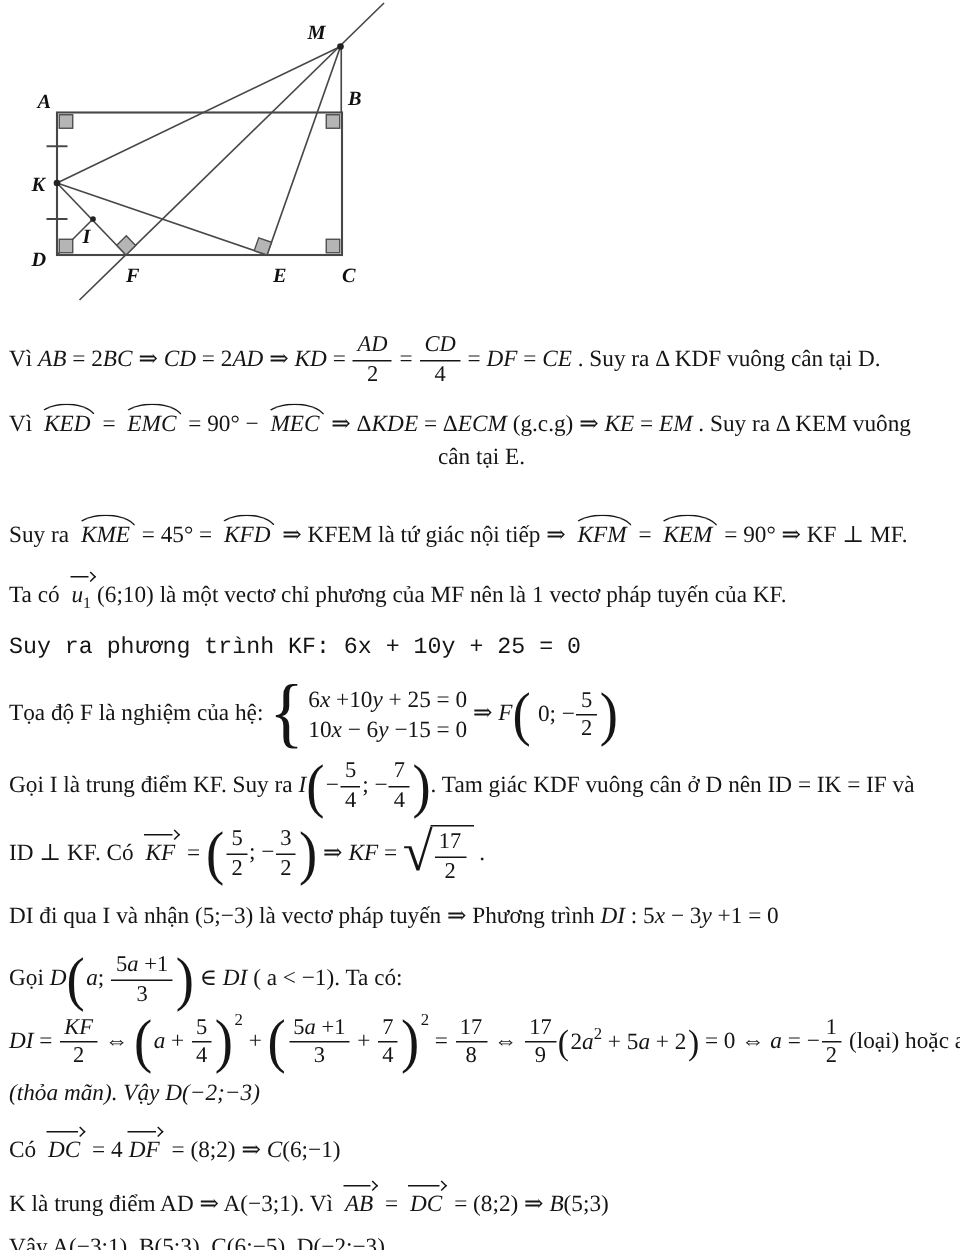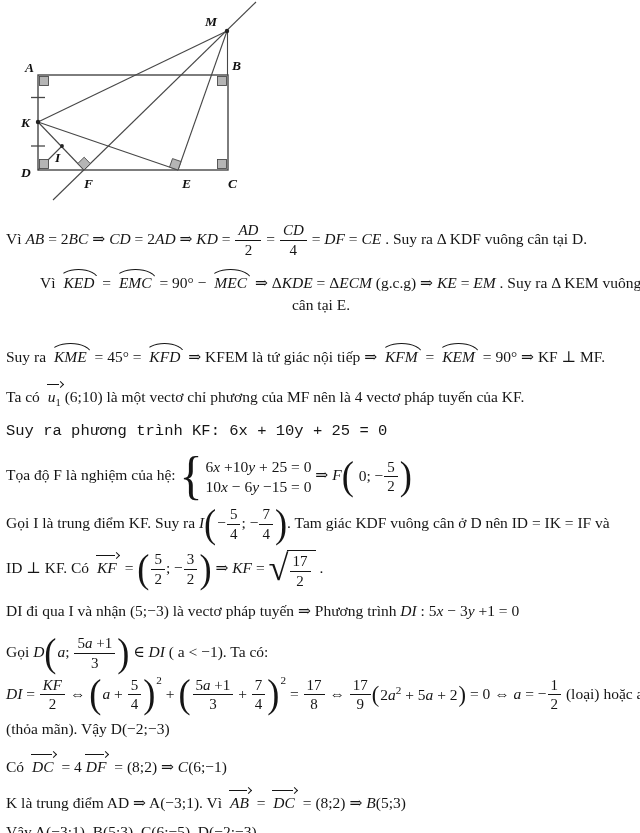--- a/index.html
+++ b/index.html
@@ -1,32 +1,32 @@
 <!DOCTYPE html>
 <html><head>
 <meta charset="utf-8">
 <style>
   html,body{margin:0;padding:0;background:#ffffff;}
   body{width:640px;font-family:"Liberation Serif","DejaVu Serif",serif;color:#151515;}
   #figure-wrap{width:640px;height:212px;position:relative;}
   #solution{padding:10px 4px 6px 6px;font-size:15.5px;line-height:1.25;}
   .mline{white-space:pre;margin:0 0 11px 0;overflow:visible;}
   .mline:nth-of-type(1){margin-bottom:10px;}
-  .mline:nth-of-type(2){margin-bottom:3px;margin-left:34px;}
+  .mline:nth-of-type(2){margin-bottom:3px;}
   .mline:nth-of-type(3){margin-bottom:13px;text-align:center;}
   .mline:nth-of-type(4){margin-bottom:15px;margin-top:29px;}
   .mline:nth-of-type(5){margin-bottom:13px;}
   .mline:nth-of-type(6){margin-bottom:15px;font-family:Liberation Mono, monospace;}
   .mline:nth-of-type(7){margin-bottom:9px;}
   .mline:nth-of-type(8){margin-bottom:7px;}
   .mline:nth-of-type(9){margin-bottom:11px;}
   .mline:nth-of-type(10){margin-bottom:15px;}
   .mline:nth-of-type(11){margin-bottom:5px;}
   .mline:nth-of-type(12){margin-bottom:6px;}
-  .mline:nth-of-type(13){margin-bottom:13px;}
+  .mline:nth-of-type(13){margin-bottom:13px;font-style:italic;}
   .mline:nth-of-type(14){margin-bottom:12px;}
   .mline:nth-of-type(15){margin-bottom:10px;}
   .m i{font-style:italic;}
   
   .frac{display:inline-block;vertical-align:middle;text-align:center;line-height:1.12;font-size:0.97em;padding:0 1px;}
   .frac .num{display:block;border-bottom:1.2px solid #151515;padding:0 3px 1px;}
   .frac .den{display:block;padding-top:1px;}
   
   .hat{display:inline-block;position:relative;margin:0 2px;padding:4px 2px 0;}
   .hat::before{content:"";position:absolute;top:0;left:-2px;right:-2px;height:8px;
@@ -105,21 +105,21 @@
       <text x="228" y="188">C</text>
     </g>
   </svg>
 </div>
 
 <div id="solution">
     <div class="mline"><span class="txt">Vì </span><span class="m"><i>AB</i><span> = 2</span><i>BC</i><span> ⇒ </span><i>CD</i><span> = 2</span><i>AD</i><span> ⇒ </span><i>KD</i><span> = </span></span><span class="frac"><span class="num"><span class="m"><i>AD</i></span></span><span class="den"><span class="m"><span>2</span></span></span></span><span class="m"><span> = </span></span><span class="frac"><span class="num"><span class="m"><i>CD</i></span></span><span class="den"><span class="m"><span>4</span></span></span></span><span class="m"><span> = </span><i>DF</i><span> = </span><i>CE</i></span><span class="txt"> . Suy ra Δ KDF vuông cân tại D.</span></div>
     <div class="mline"><span class="txt">Vì </span><span class="hat"><span class="m"><i>KED</i></span></span><span class="m"><span> = </span></span><span class="hat"><span class="m"><i>EMC</i></span></span><span class="m"><span> = 90° − </span></span><span class="hat"><span class="m"><i>MEC</i></span></span><span class="m"><span> ⇒ Δ</span><i>KDE</i><span> = Δ</span><i>ECM</i><span> </span></span><span class="txt">(g.c.g)</span><span class="m"><span> ⇒ </span><i>KE</i><span> = </span><i>EM</i></span><span class="txt"> . Suy ra Δ KEM vuông</span></div>
     <div class="mline"><span class="txt">cân tại E.</span></div>
     <div class="mline"><span class="txt">Suy ra </span><span class="hat"><span class="m"><i>KME</i></span></span><span class="m"><span> = 45° = </span></span><span class="hat"><span class="m"><i>KFD</i></span></span><span class="txt"> ⇒ KFEM là tứ giác nội tiếp ⇒ </span><span class="hat"><span class="m"><i>KFM</i></span></span><span class="m"><span> = </span></span><span class="hat"><span class="m"><i>KEM</i></span></span><span class="m"><span> = 90°</span></span><span class="txt"> ⇒ KF ⊥ MF.</span></div>
-    <div class="mline"><span class="txt">Ta có </span><span class="vec"><span class="m"><i>u</i></span><sub>1</sub></span><span class="m"><span>(6;10)</span></span><span class="txt"> là một vectơ chỉ phương của MF nên là 4 vectơ pháp tuyến của KF.</span></div>
+    <div class="mline"><span class="txt">Ta có </span><span class="vec"><span class="m"><i>u</i></span><sub>1</sub></span><span class="m"><span>(6;10)</span></span><span class="txt"> là một vectơ chỉ phương của MF nên là 1 vectơ pháp tuyến của KF.</span></div>
     <div class="mline"><span class="txt">Suy ra phương trình KF: 6x + 10y + 25 = 0</span></div>
     <div class="mline"><span class="txt">Tọa độ F là nghiệm của hệ: </span><span class="cases"><span class="brace">{</span><span class="rows"><span class="row"><span class="m"><span>6</span><i>x</i><span> +10</span><i>y</i><span> + 25 = 0</span></span></span><span class="row"><span class="m"><span>10</span><i>x</i><span> − 6</span><i>y</i><span> −15 = 0</span></span></span></span></span><span class="m"><span> ⇒ </span><i>F</i></span><span class="bigp"><span class="bp">(</span><span class="pc"><span class="m"><span> 0; −</span></span><span class="frac"><span class="num"><span class="m"><span>5</span></span></span><span class="den"><span class="m"><span>2</span></span></span></span></span><span class="bp">)</span></span></div>
     <div class="mline"><span class="txt">Gọi I là trung điểm KF. Suy ra </span><span class="m"><i>I</i></span><span class="bigp"><span class="bp">(</span><span class="pc"><span class="m"><span>−</span></span><span class="frac"><span class="num"><span class="m"><span>5</span></span></span><span class="den"><span class="m"><span>4</span></span></span></span><span class="m"><span>; −</span></span><span class="frac"><span class="num"><span class="m"><span>7</span></span></span><span class="den"><span class="m"><span>4</span></span></span></span></span><span class="bp">)</span></span><span class="txt">. Tam giác KDF vuông cân ở D nên ID = IK = IF và</span></div>
     <div class="mline"><span class="txt">ID ⊥ KF. Có </span><span class="vec"><span class="m"><i>KF</i></span></span><span class="m"><span> = </span></span><span class="bigp"><span class="bp">(</span><span class="pc"><span class="frac"><span class="num"><span class="m"><span>5</span></span></span><span class="den"><span class="m"><span>2</span></span></span></span><span class="m"><span>; −</span></span><span class="frac"><span class="num"><span class="m"><span>3</span></span></span><span class="den"><span class="m"><span>2</span></span></span></span></span><span class="bp">)</span></span><span class="m"><span> ⇒ </span><i>KF</i><span> = </span></span><span class="sqrt"><span class="rad">√</span><span class="radicand"><span class="frac"><span class="num"><span class="m"><span>17</span></span></span><span class="den"><span class="m"><span>2</span></span></span></span></span></span><span class="txt"> .</span></div>
     <div class="mline"><span class="txt">DI đi qua I và nhận (5;−3) là vectơ pháp tuyến ⇒ Phương trình </span><span class="m"><i>DI</i><span> : 5</span><i>x</i><span> − 3</span><i>y</i><span> +1 = 0</span></span></div>
     <div class="mline"><span class="txt">Gọi </span><span class="m"><i>D</i></span><span class="bigp"><span class="bp">(</span><span class="pc"><span class="m"><i>a</i><span>; </span></span><span class="frac"><span class="num"><span class="m"><span>5</span><i>a</i><span> +1</span></span></span><span class="den"><span class="m"><span>3</span></span></span></span></span><span class="bp">)</span></span><span class="m"><span> ∈ </span><i>DI</i></span><span class="txt"> ( a &lt; −1). Ta có:</span></div>
     <div class="mline"><span class="m"><i>DI</i><span> = </span></span><span class="frac"><span class="num"><span class="m"><i>KF</i></span></span><span class="den"><span class="m"><span>2</span></span></span></span><span class="m"><span> ⇔ </span></span><span class="bigp"><span class="bp">(</span><span class="pc"><span class="m"><i>a</i><span> + </span></span><span class="frac"><span class="num"><span class="m"><span>5</span></span></span><span class="den"><span class="m"><span>4</span></span></span></span></span><span class="bp">)</span><span class="psup">2</span></span><span class="m"><span> + </span></span><span class="bigp"><span class="bp">(</span><span class="pc"><span class="frac"><span class="num"><span class="m"><span>5</span><i>a</i><span> +1</span></span></span><span class="den"><span class="m"><span>3</span></span></span></span><span class="m"><span> + </span></span><span class="frac"><span class="num"><span class="m"><span>7</span></span></span><span class="den"><span class="m"><span>4</span></span></span></span></span><span class="bp">)</span><span class="psup">2</span></span><span class="m"><span> = </span></span><span class="frac"><span class="num"><span class="m"><span>17</span></span></span><span class="den"><span class="m"><span>8</span></span></span></span><span class="m"><span> ⇔ </span></span><span class="frac"><span class="num"><span class="m"><span>17</span></span></span><span class="den"><span class="m"><span>9</span></span></span></span><span class="bigp med"><span class="bp">(</span><span class="pc"><span class="m"><span>2</span><i>a</i></span><span class="sup">2</span><span class="m"><span> + 5</span><i>a</i><span> + 2</span></span></span><span class="bp">)</span></span><span class="m"><span> = 0 ⇔ </span><i>a</i><span> = −</span></span><span class="frac"><span class="num"><span class="m"><span>1</span></span></span><span class="den"><span class="m"><span>2</span></span></span></span><span class="txt"> (loại) hoặc a = −2</span></div>
     <div class="mline"><span class="txt">(thỏa mãn). Vậy D(−2;−3)</span></div>
     <div class="mline"><span class="txt">Có </span><span class="vec"><span class="m"><i>DC</i></span></span><span class="m"><span> = 4</span></span><span class="vec"><span class="m"><i>DF</i></span></span><span class="m"><span> = (8;2) ⇒ </span><i>C</i><span>(6;−1)</span></span></div>
     <div class="mline"><span class="txt">K là trung điểm AD ⇒ A(−3;1). Vì </span><span class="vec"><span class="m"><i>AB</i></span></span><span class="m"><span> = </span></span><span class="vec"><span class="m"><i>DC</i></span></span><span class="m"><span> = (8;2) ⇒ </span><i>B</i><span>(5;3)</span></span></div>

